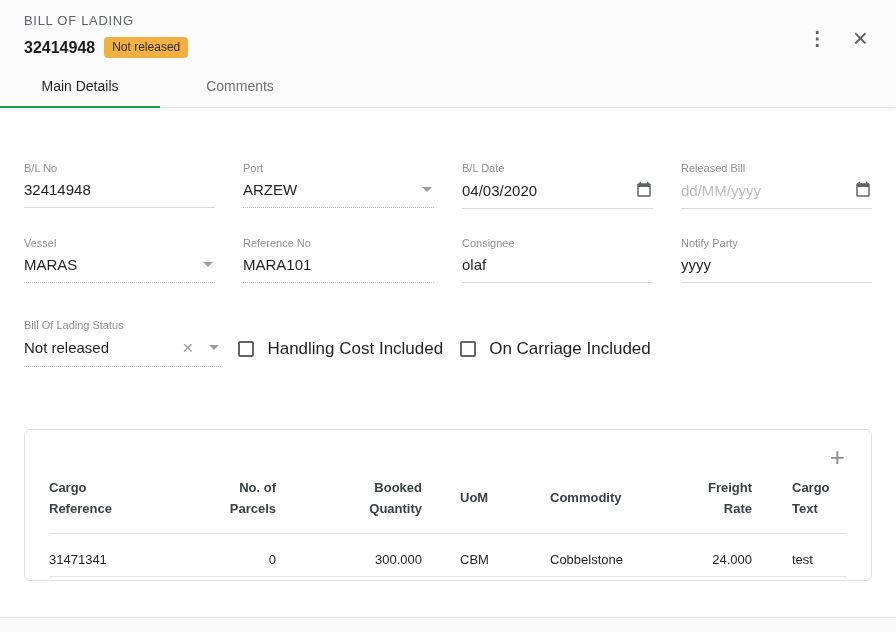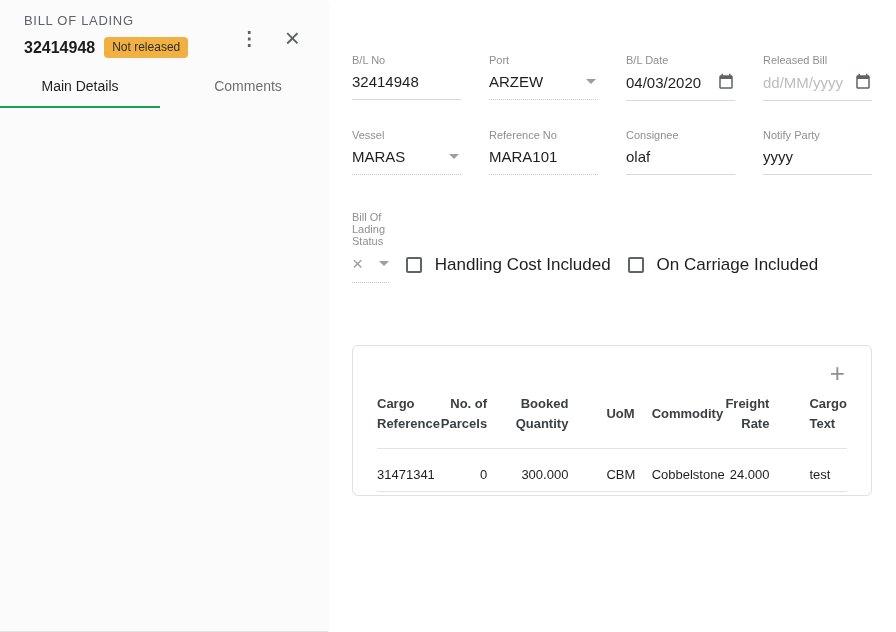--- a/index.html
+++ b/index.html
@@ -3,21 +3,21 @@
 <meta charset="utf-8">
 <style>
   * { box-sizing: border-box; margin: 0; padding: 0; }
   html, body { width: 896px; height: 632px; }
   body {
     font-family: "Liberation Sans", "DejaVu Sans", sans-serif;
     background: #ffffff;
     color: #202124;
     overflow: hidden;
   }
-  .dialog { display: flex; flex-direction: row; height: 100%; border-radius: 25px; }
+  .dialog { display: flex; flex-direction: column; height: 100%; border-radius: 25px; }
 
   
   .dlg-top {
     background: #fbfbfb;
     border-bottom: 1px solid #e4e4e4;
     box-shadow: 0 2px 3px rgba(0,0,0,0.05);
     position: relative;
   }
   .dlg-header {
     display: flex; justify-content: space-between; align-items: flex-start;
@@ -31,21 +31,21 @@
     padding: 3px 8px 4px; border-radius: 4px; line-height: 1.2;
   }
   .header-actions { display: flex; align-items: center; gap: 14px; margin-top: 10px; }
   .icon-btn {
     background: none; border: none; cursor: pointer; color: #5f6368;
     line-height: 1; padding: 2px 6px;
   }
   .kebab-glyph { font-size: 19px; font-weight: bold; color: #5f6368; }
   .close-glyph { font-size: 26px; font-weight: normal; color: #5f6368; }
 
-  .tabs { display: flex; padding-top: 4px; gap: 8px; }
+  .tabs { display: flex; padding-top: 4px; }
   .tab {
     width: 160px; text-align: center; padding: 14px 0 13px;
     font-size: 14px; color: #6f6f6f; cursor: pointer; position: relative;
   }
   .tab.active { color: #1f1f1f; }
   .tab.active::after {
     content: ""; position: absolute; left: 0; right: 0; bottom: -1px;
     height: 2px; background: #1aa054;
   }
 

